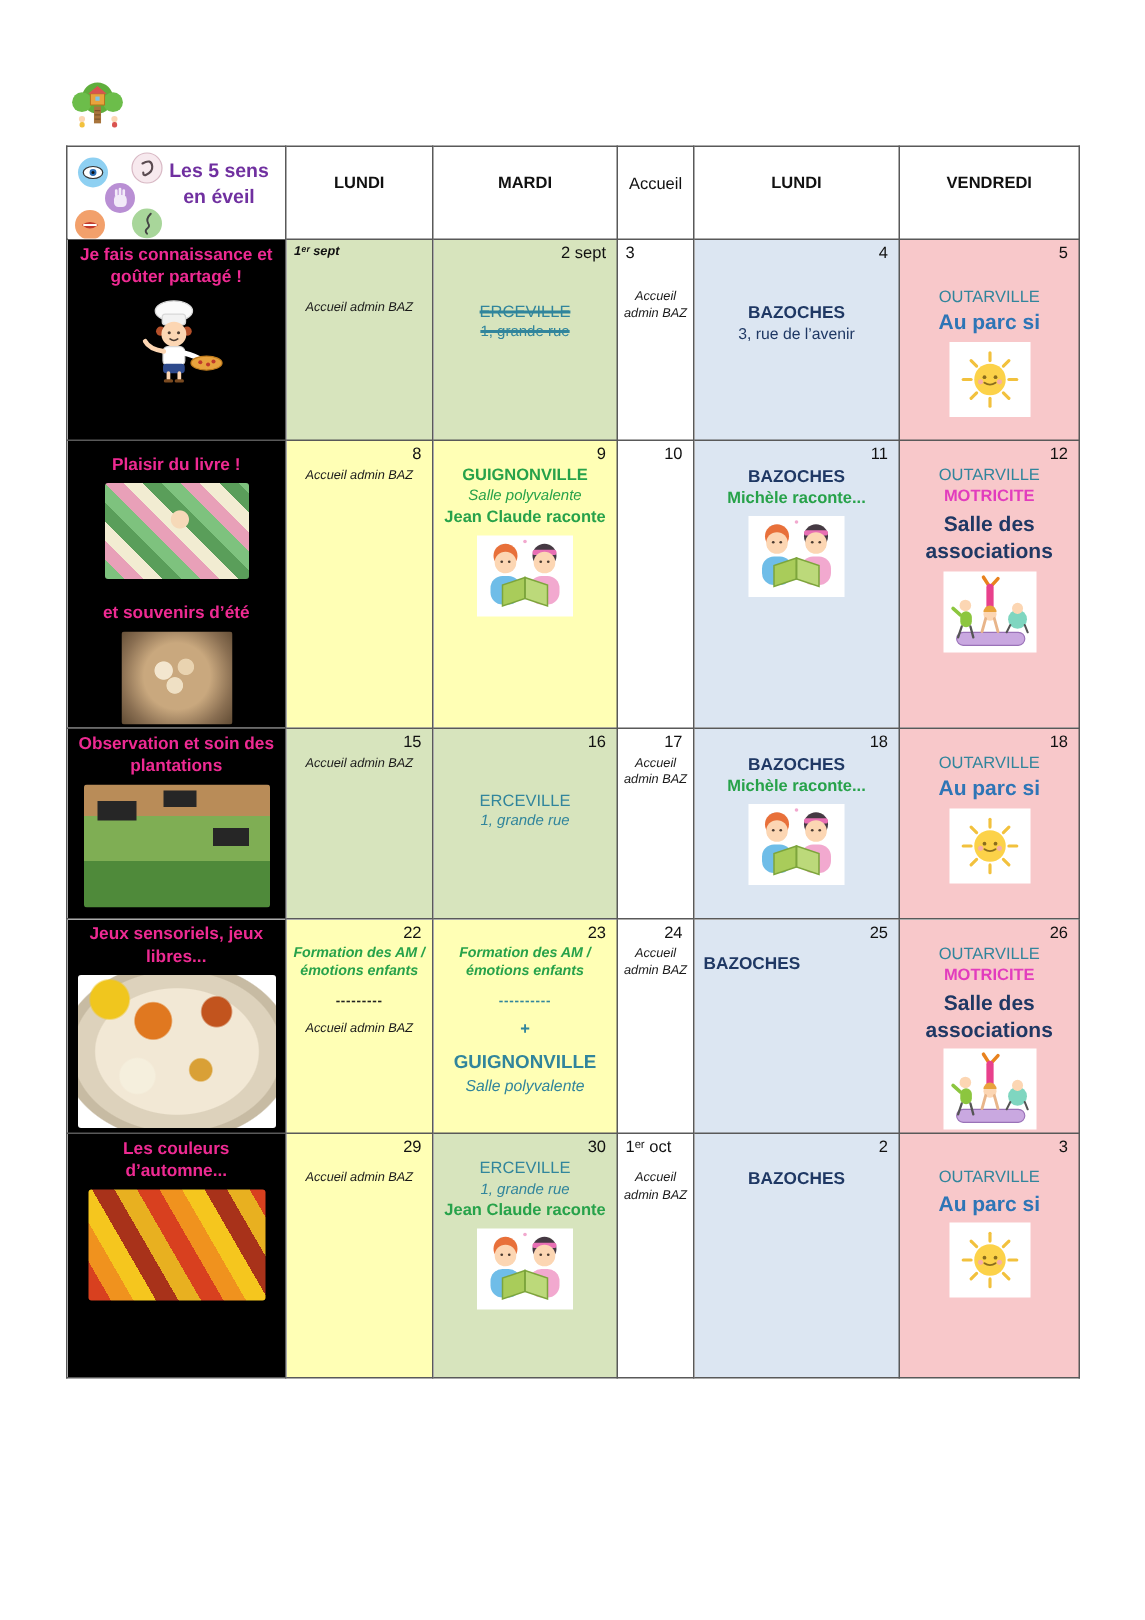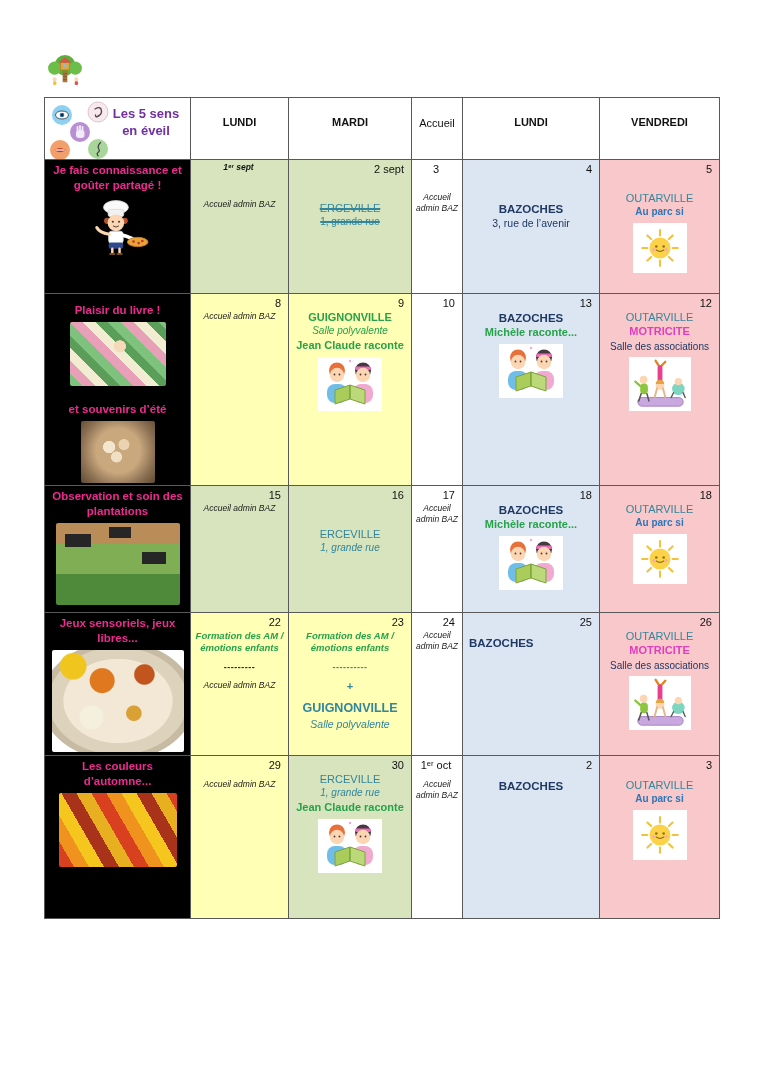--- a/index.html
+++ b/index.html
@@ -23,44 +23,44 @@
 
   
   .bg-green{background:#d7e4bd;}
   .bg-yellow{background:#ffffb5;}
   .bg-blue{background:#dce6f2;}
   .bg-pink{background:#f8c8ca;}
   .bg-white{background:#ffffff;}
 
   .cell-date{font-size:11px;line-height:1.15;padding:1px 4px 0 2px;color:#111;}
   .align-right{text-align:right;}
-  .align-center{text-align:center;}
+  .align-center{text-align:left;}
   .align-left{text-align:left;padding-left:3px;}
   .date-sm-italic{font-style:italic;font-size:8.5px;font-weight:600;}
 
   .line{text-align:center;line-height:1.25;margin-top:1px;}
   .line.align-left{text-align:left;}
   .gap-sm{margin-top:7px;}
   .gap-md{margin-top:16px;}
   .gap-lg{margin-top:26px;}
 
   .l-accueil{font-size:8.5px;font-style:italic;color:#1a1a1a;line-height:1.35;}
   .l-activity{color:#ee2a92;font-weight:bold;font-size:11.5px;line-height:1.3;}
   .l-place-teal{color:#31859c;font-weight:normal;font-size:11px;}
   .l-place-teal-lg{color:#31859c;font-weight:bold;font-size:12.5px;}
   .l-addr-teal{color:#31859c;font-style:italic;font-size:10px;}
   .l-addr-teal-reg{color:#31859c;font-size:10px;}
   .l-strike{text-decoration:line-through;text-decoration-thickness:1.5px;}
   .l-place-navy{color:#1f3864;font-weight:bold;font-size:11.5px;}
   .l-addr-navy{color:#1f3864;font-size:10.5px;}
   .l-green-bold{color:#27a24a;font-weight:bold;font-size:11px;}
   .l-green-italic{color:#27a24a;font-style:italic;font-size:10px;}
-  .l-blue-bold{color:#2e75b6;font-weight:bold;font-size:10px;}
+  .l-blue-bold{color:#2e75b6;font-weight:bold;font-size:14px;}
   .l-motricite{color:#e23dbd;font-weight:bold;font-size:11px;}
-  .l-navy-sm{color:#1f3864;font-weight:normal;font-size:10px;line-height:1.3;}
+  .l-navy-sm{color:#1f3864;font-weight:bold;font-size:14px;line-height:1.3;}
   .l-formation{color:#27a24a;font-weight:bold;font-style:italic;font-size:9.5px;line-height:1.35;}
   .l-dash-dark{color:#222;font-weight:bold;font-size:9px;letter-spacing:0.5px;}
   .l-dash-teal{color:#31859c;font-weight:bold;font-size:9px;letter-spacing:0.5px;}
   .l-plus-teal{color:#31859c;font-weight:bold;font-size:11px;}
   .l-teal-italic{color:#31859c;font-style:italic;font-size:10.5px;}
 
   .activity-cell{background:#000000;padding-top:6px;}
 
   .iconbox{margin:4px auto 0;display:flex;justify-content:center;align-items:center;background:#fff;}
   .iconbox svg{display:block;}
@@ -288,21 +288,21 @@
                 <path d="M30 27 L15 32 L15 46 L30 41 Z" fill="#a9cc5a" stroke="#7da53c" stroke-width="1"></path>
                 <path d="M30 27 L45 32 L45 46 L30 41 Z" fill="#bcd97a" stroke="#7da53c" stroke-width="1"></path>
                 <line x1="30" y1="27" x2="30" y2="41" stroke="#7da53c" stroke-width="1"></line>
               </svg>
             </div>
           </td>
           <td class="cell bg-white">
             <div class="cell-date align-right">10</div>
           </td>
           <td class="cell bg-blue">
-            <div class="cell-date align-right">13</div>
+            <div class="cell-date align-right">11</div>
             <div class="line l-place-navy">BAZOCHES</div>
             <div class="line l-green-bold">Michèle raconte...</div>
             <div class="iconbox ic-reading-kids-icon gap-sm">
               <svg viewBox="0 0 60 52">
                 <circle cx="14" cy="6" r="1" fill="#9ad0f0"></circle>
                 <circle cx="30" cy="3" r="1.2" fill="#f2a9cf"></circle>
                 <circle cx="46" cy="6" r="1" fill="#b9e09a"></circle>
                 <circle cx="38" cy="8" r="0.9" fill="#9ad0f0"></circle>
                 <circle cx="22" cy="8" r="0.9" fill="#f5c61e"></circle>
                 <circle cx="17" cy="12.5" r="8" fill="#e8703a"></circle>

